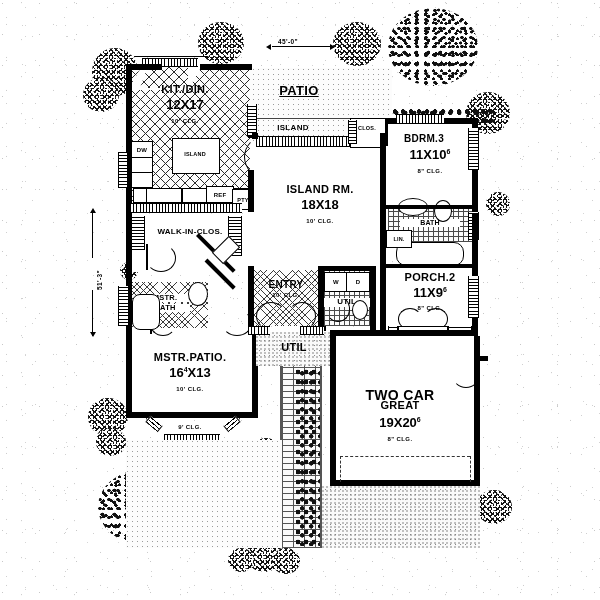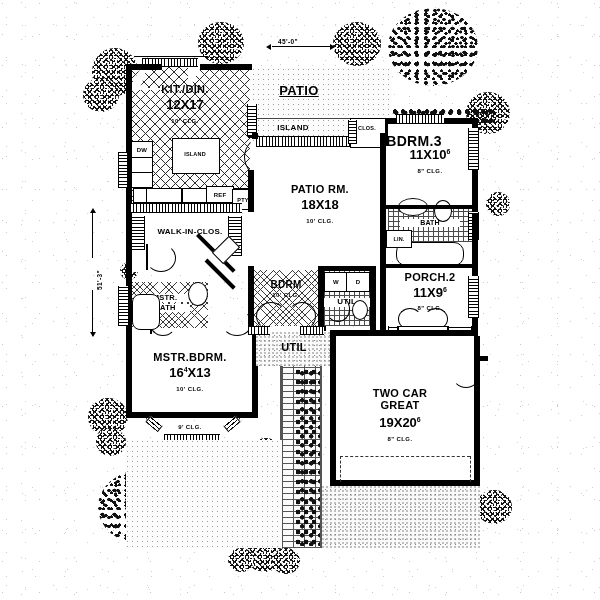--- a/index.html
+++ b/index.html
@@ -234,29 +234,29 @@
 
   <div class="win-h" style="left:130px;top:203px;width:112px;height:8px;"></div>
 
   <div class="swing bl" style="left:244px;top:136px;width:40px;height:40px;border-width:1.4px;"></div>
   <div class="wall" style="left:248px;top:104px;width:6px;height:34px;"></div>
   <div class="wall" style="left:248px;top:170px;width:6px;height:42px;"></div>
 
   <div class="win-v" style="left:247px;top:104px;width:8px;height:32px;"></div>
 
   <div class="room" style="left:254px;top:140px;width:128px;height:130px;background:#fff;"></div>
-  <div class="lbl rname" style="left:272px;top:184px;width:96px;font-size:11px;">PATIO RM.</div>
+  <div class="lbl rname" style="left:272px;top:184px;width:96px;font-size:11px;">ISLAND RM.</div>
   <div class="lbl rdim" style="left:272px;top:198px;width:96px;font-size:13px;">18X18</div>
   <div class="lbl rclg" style="left:272px;top:218px;width:96px;">10' CLG.</div>
 
   <div class="win-h" style="left:256px;top:136px;width:120px;height:9px;"></div>
   <div class="wall" style="left:252px;top:133px;width:6px;height:6px;"></div>
 
   <div class="room" style="left:386px;top:122px;width:86px;height:86px;background:#fff;"></div>
-  <div class="lbl rname" style="left:374px;top:134px;width:80px;font-size:14px;">BDRM.3</div>
+  <div class="lbl rname" style="left:384px;top:134px;width:80px;font-size:10px;">BDRM.3</div>
   <div class="lbl rdim" style="left:390px;top:148px;width:80px;font-size:13px;">
     <span>11X10</span><sup>6</sup>
   </div>
   <div class="lbl rclg" style="left:390px;top:168px;width:80px;">8" CLG.</div>
 
   <div class="wall" style="left:382px;top:118px;width:96px;height:6px;"></div>
   <div class="wall" style="left:472px;top:118px;width:6px;height:96px;"></div>
   <div class="wall" style="left:382px;top:118px;width:6px;height:28px;"></div>
   <div class="win-v" style="left:468px;top:128px;width:9px;height:42px;"></div>
   <div class="win-h" style="left:396px;top:114px;width:48px;height:8px;"></div>
@@ -290,21 +290,21 @@
   <div class="room" style="left:398px;top:326px;width:48px;height:18px;background:#fff;border:1.2px solid #000;"></div>
   <div class="lbl tiny" style="left:398px;top:331px;width:48px;">CLOS.</div>
   <div class="swing tl" style="left:398px;top:308px;width:22px;height:20px;"></div>
   <div class="swing tr" style="left:424px;top:308px;width:22px;height:20px;"></div>
   <div class="win-v" style="left:388px;top:326px;width:8px;height:18px;"></div>
   <div class="win-v" style="left:448px;top:326px;width:22px;height:18px;"></div>
 
   <div class="wall" style="left:380px;top:133px;width:6px;height:202px;"></div>
 
   <div class="room" style="left:130px;top:330px;width:120px;height:84px;background:#fff;"></div>
-  <div class="lbl rname" style="left:132px;top:352px;width:116px;font-size:11px;">MSTR.BDRM.</div>
+  <div class="lbl rname" style="left:132px;top:352px;width:116px;font-size:11px;">MSTR.PATIO.</div>
   <div class="lbl rdim" style="left:132px;top:366px;width:116px;font-size:13px;">
     <span>16</span><sup>4</sup><span>X13</span>
   </div>
   <div class="lbl rclg" style="left:132px;top:386px;width:116px;">10' CLG.</div>
 
   <div class="wall" style="left:126px;top:326px;width:6px;height:92px;"></div>
   <div class="wall" style="left:126px;top:412px;width:132px;height:6px;"></div>
   <div class="wall" style="left:252px;top:326px;width:6px;height:92px;"></div>
 
   <div class="lbl rclg" style="left:150px;top:424px;width:80px;">9' CLG.</div>
@@ -332,21 +332,21 @@
   <div class="win-v" style="left:228px;top:216px;width:12px;height:40px;"></div>
   <div class="swing br" style="left:146px;top:244px;width:28px;height:26px;"></div>
   <div class="leaf" style="left:146px;top:244px;width:2px;height:26px;"></div>
 
   <div class="abs" style="left:196px;top:236px;width:52px;height:52px;border-left:4px solid #000;transform:rotate(-45deg);transform-origin:top left;"></div>
   <div class="abs" style="left:206px;top:258px;width:40px;height:4px;background:#000;transform:rotate(45deg);transform-origin:left center;"></div>
 
   <div class="fx" style="left:214px;top:242px;width:22px;height:14px;transform:rotate(-45deg);"></div>
 
   <div class="room hatch-fine" style="left:252px;top:270px;width:68px;height:56px;"></div>
-  <div class="lbl rname" style="left:254px;top:280px;width:64px;font-size:10px;background:transparent;">BDRM</div>
+  <div class="lbl rname" style="left:254px;top:280px;width:64px;font-size:10px;background:transparent;">ENTRY</div>
   <div class="lbl rclg" style="left:254px;top:292px;width:64px;">10' CLG.</div>
   <div class="swing tl" style="left:256px;top:302px;width:28px;height:26px;"></div>
   <div class="swing tr" style="left:288px;top:302px;width:26px;height:26px;"></div>
   <div class="wall" style="left:248px;top:266px;width:6px;height:62px;"></div>
   <div class="wall" style="left:318px;top:266px;width:6px;height:62px;"></div>
   <div class="wall" style="left:248px;top:326px;width:18px;height:5px;"></div>
   <div class="wall" style="left:304px;top:326px;width:22px;height:5px;"></div>
 
   <div class="room stipple" style="left:256px;top:332px;width:76px;height:34px;"></div>
   <div class="lbl rname" style="left:256px;top:342px;width:76px;font-size:11px;">UTIL</div>
@@ -366,21 +366,21 @@
   <div class="swing br" style="left:326px;top:296px;width:22px;height:24px;"></div>
 
   <div class="fx-round" style="left:352px;top:300px;width:14px;height:18px;"></div>
 
   <div class="wall" style="left:332px;top:330px;width:146px;height:6px;"></div>
   <div class="fx" style="left:384px;top:336px;width:44px;height:12px;"></div>
   <div class="win-h" style="left:430px;top:336px;width:38px;height:9px;"></div>
   <div class="swing tl" style="left:338px;top:334px;width:26px;height:24px;"></div>
 
   <div class="room" style="left:336px;top:336px;width:140px;height:150px;background:#fff;"></div>
-  <div class="lbl rname" style="left:340px;top:388px;width:120px;font-size:11px;">TWO CAR</div>
+  <div class="lbl rname" style="left:340px;top:388px;width:120px;font-size:14px;">TWO CAR</div>
   <div class="lbl rname" style="left:340px;top:400px;width:120px;font-size:11px;">GREAT</div>
   <div class="lbl rdim" style="left:340px;top:416px;width:120px;font-size:13px;">
     <span>19X20</span><sup>6</sup>
   </div>
   <div class="lbl rclg" style="left:340px;top:436px;width:120px;">8" CLG.</div>
 
   <div class="wall" style="left:330px;top:330px;width:6px;height:156px;"></div>
   <div class="wall" style="left:474px;top:336px;width:6px;height:150px;"></div>
   <div class="wall" style="left:330px;top:480px;width:150px;height:6px;"></div>
 

